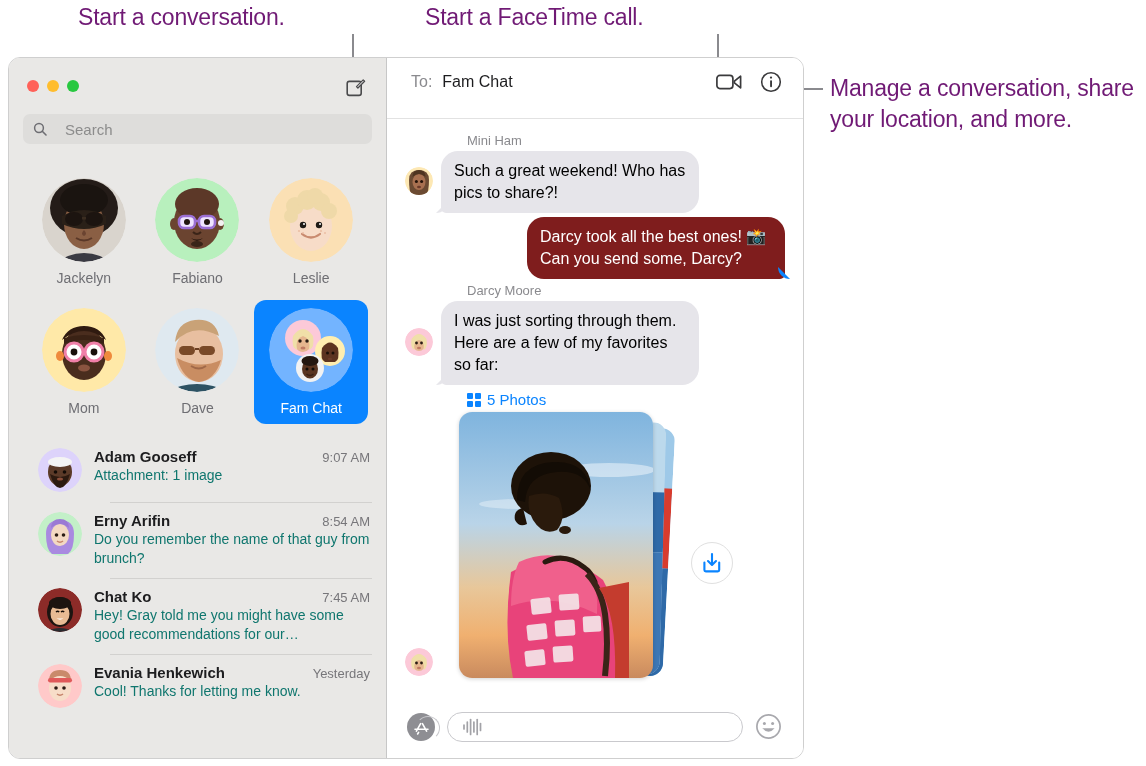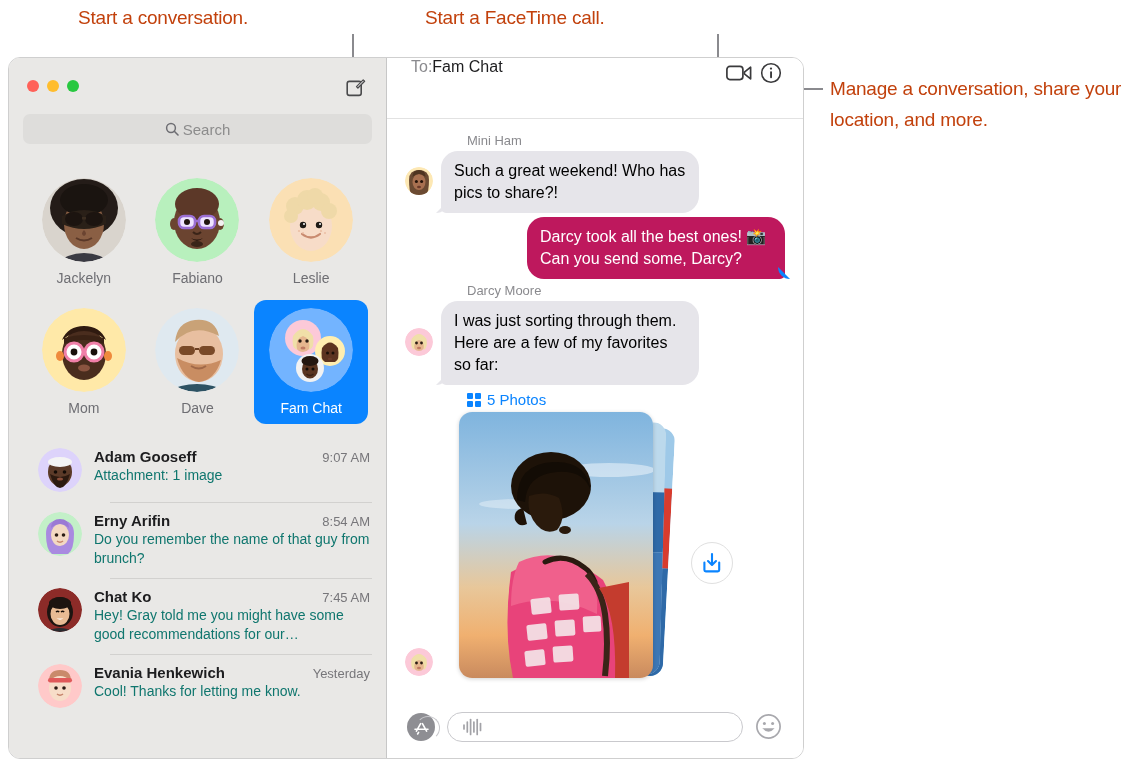--- a/index.html
+++ b/index.html
@@ -5,21 +5,21 @@
   * { box-sizing: border-box; margin: 0; padding: 0; }
   html, body {
     width: 1146px; height: 766px;
     background: #ffffff;
     font-family: "Liberation Sans", sans-serif;
     overflow: hidden;
   }
   .stage { position: relative; width: 1146px; height: 766px; }
 
   
-  .callout { position: absolute; color: #c2410c; font-size: 19px; line-height: 31px; letter-spacing: -0.2px; }
+  .callout { position: absolute; color: #701a75; font-size: 23px; line-height: 31px; letter-spacing: -0.2px; }
   #callout-conversation { left: 78px; top: 2px; }
   #callout-facetime { left: 425px; top: 2px; }
   #callout-manage { left: 830px; top: 73px; width: 320px; }
 
   .leader { position: absolute; background: #8a8a8e; }
   #leader-conversation { left: 352px; top: 34px; width: 1.6px; height: 52px; }
   #leader-facetime { left: 717px; top: 34px; width: 1.6px; height: 49px; }
   #leader-manage { left: 777px; top: 88px; width: 46px; height: 1.6px; }
 
   
@@ -50,21 +50,21 @@
   .compose-btn {
     position: absolute; right: 18px; top: 18px;
     width: 24px; height: 24px;
     display: flex; align-items: center; justify-content: center;
     cursor: pointer;
   }
 
   .search-wrap { padding: 0 14px 12px 14px; flex: none; }
   .search-field {
     height: 30px; background: #dedddb; border-radius: 7px;
-    display: flex; align-items: center; gap: 4px; padding: 0 10px; justify-content: center;
+    display: flex; align-items: center; gap: 18px; padding: 0 10px;
   }
   .search-field .ph { color: #8c8c8c; font-size: 15px; }
 
   
   .pinned {
     padding: 14px 18px 6px 18px;
     display: grid; grid-template-columns: repeat(3, 1fr);
     row-gap: 6px; flex: none;
   }
   .pin {
@@ -95,39 +95,39 @@
   .conv-top { display: flex; align-items: baseline; justify-content: space-between; gap: 8px; }
   .conv-name { font-size: 15px; font-weight: 700; color: #1d1d1f; white-space: nowrap; }
   .conv-time { font-size: 13px; color: #77767a; white-space: nowrap; flex: none; }
   .conv-prev { font-size: 14px; color: #0f766e; line-height: 19px; margin-top: 1px; }
 
   
   .thread { flex: 1; display: flex; flex-direction: column; background: #ffffff; min-width: 0; }
   .thread-header {
     height: 61px; flex: none;
     border-bottom: 1px solid #e2e2e2;
-    display: flex; align-items: flex-start; padding: 0 16px 12px 24px; 
+    display: flex; align-items: center; padding: 0 16px 12px 24px; gap: 10px;
   }
   .to-label { font-size: 16px; color: #8a8a8e; }
   .to-value { font-size: 16px; color: #1d1d1f; }
   .hdr-spacer { flex: 1; }
   .hdr-btn { width: 32px; height: 30px; display: flex; align-items: center; justify-content: center; cursor: pointer; }
 
   .messages { flex: 1; padding: 10px 18px 4px 18px; overflow: hidden; position: relative; }
   .msg-group { margin-bottom: 4px; }
   .sender { font-size: 13px; color: #8a8a8e; margin: 4px 0 3px 62px; }
   .row { display: flex; align-items: center; gap: 8px; }
   .row.out { justify-content: flex-end; }
   .mini-av { width: 28px; height: 28px; border-radius: 50%; overflow: hidden; flex: none; margin-bottom: 2px; }
   .bubble {
     max-width: 258px; padding: 9px 13px; border-radius: 17px;
     font-size: 16px; line-height: 22px; position: relative;
   }
   .bubble.in { background: #e6e5ea; color: #000000; border-bottom-left-radius: 5px; }
-  .bubble.out { background: #be185d; color: #ffffff; border-bottom-right-radius: 5px; }
+  .bubble.out { background: #7f1d1d; color: #ffffff; border-bottom-right-radius: 5px; }
   .bubble.in::after {
     content: ""; position: absolute; left: -5px; bottom: 0;
     width: 12px; height: 12px; background: #e6e5ea;
     border-bottom-right-radius: 12px;
     clip-path: polygon(100% 0, 100% 100%, 0 100%);
   }
   .bubble.out::after {
     content: ""; position: absolute; right: -5px; bottom: 0;
     width: 12px; height: 12px; background: #0a84ff;
     border-bottom-left-radius: 12px;

